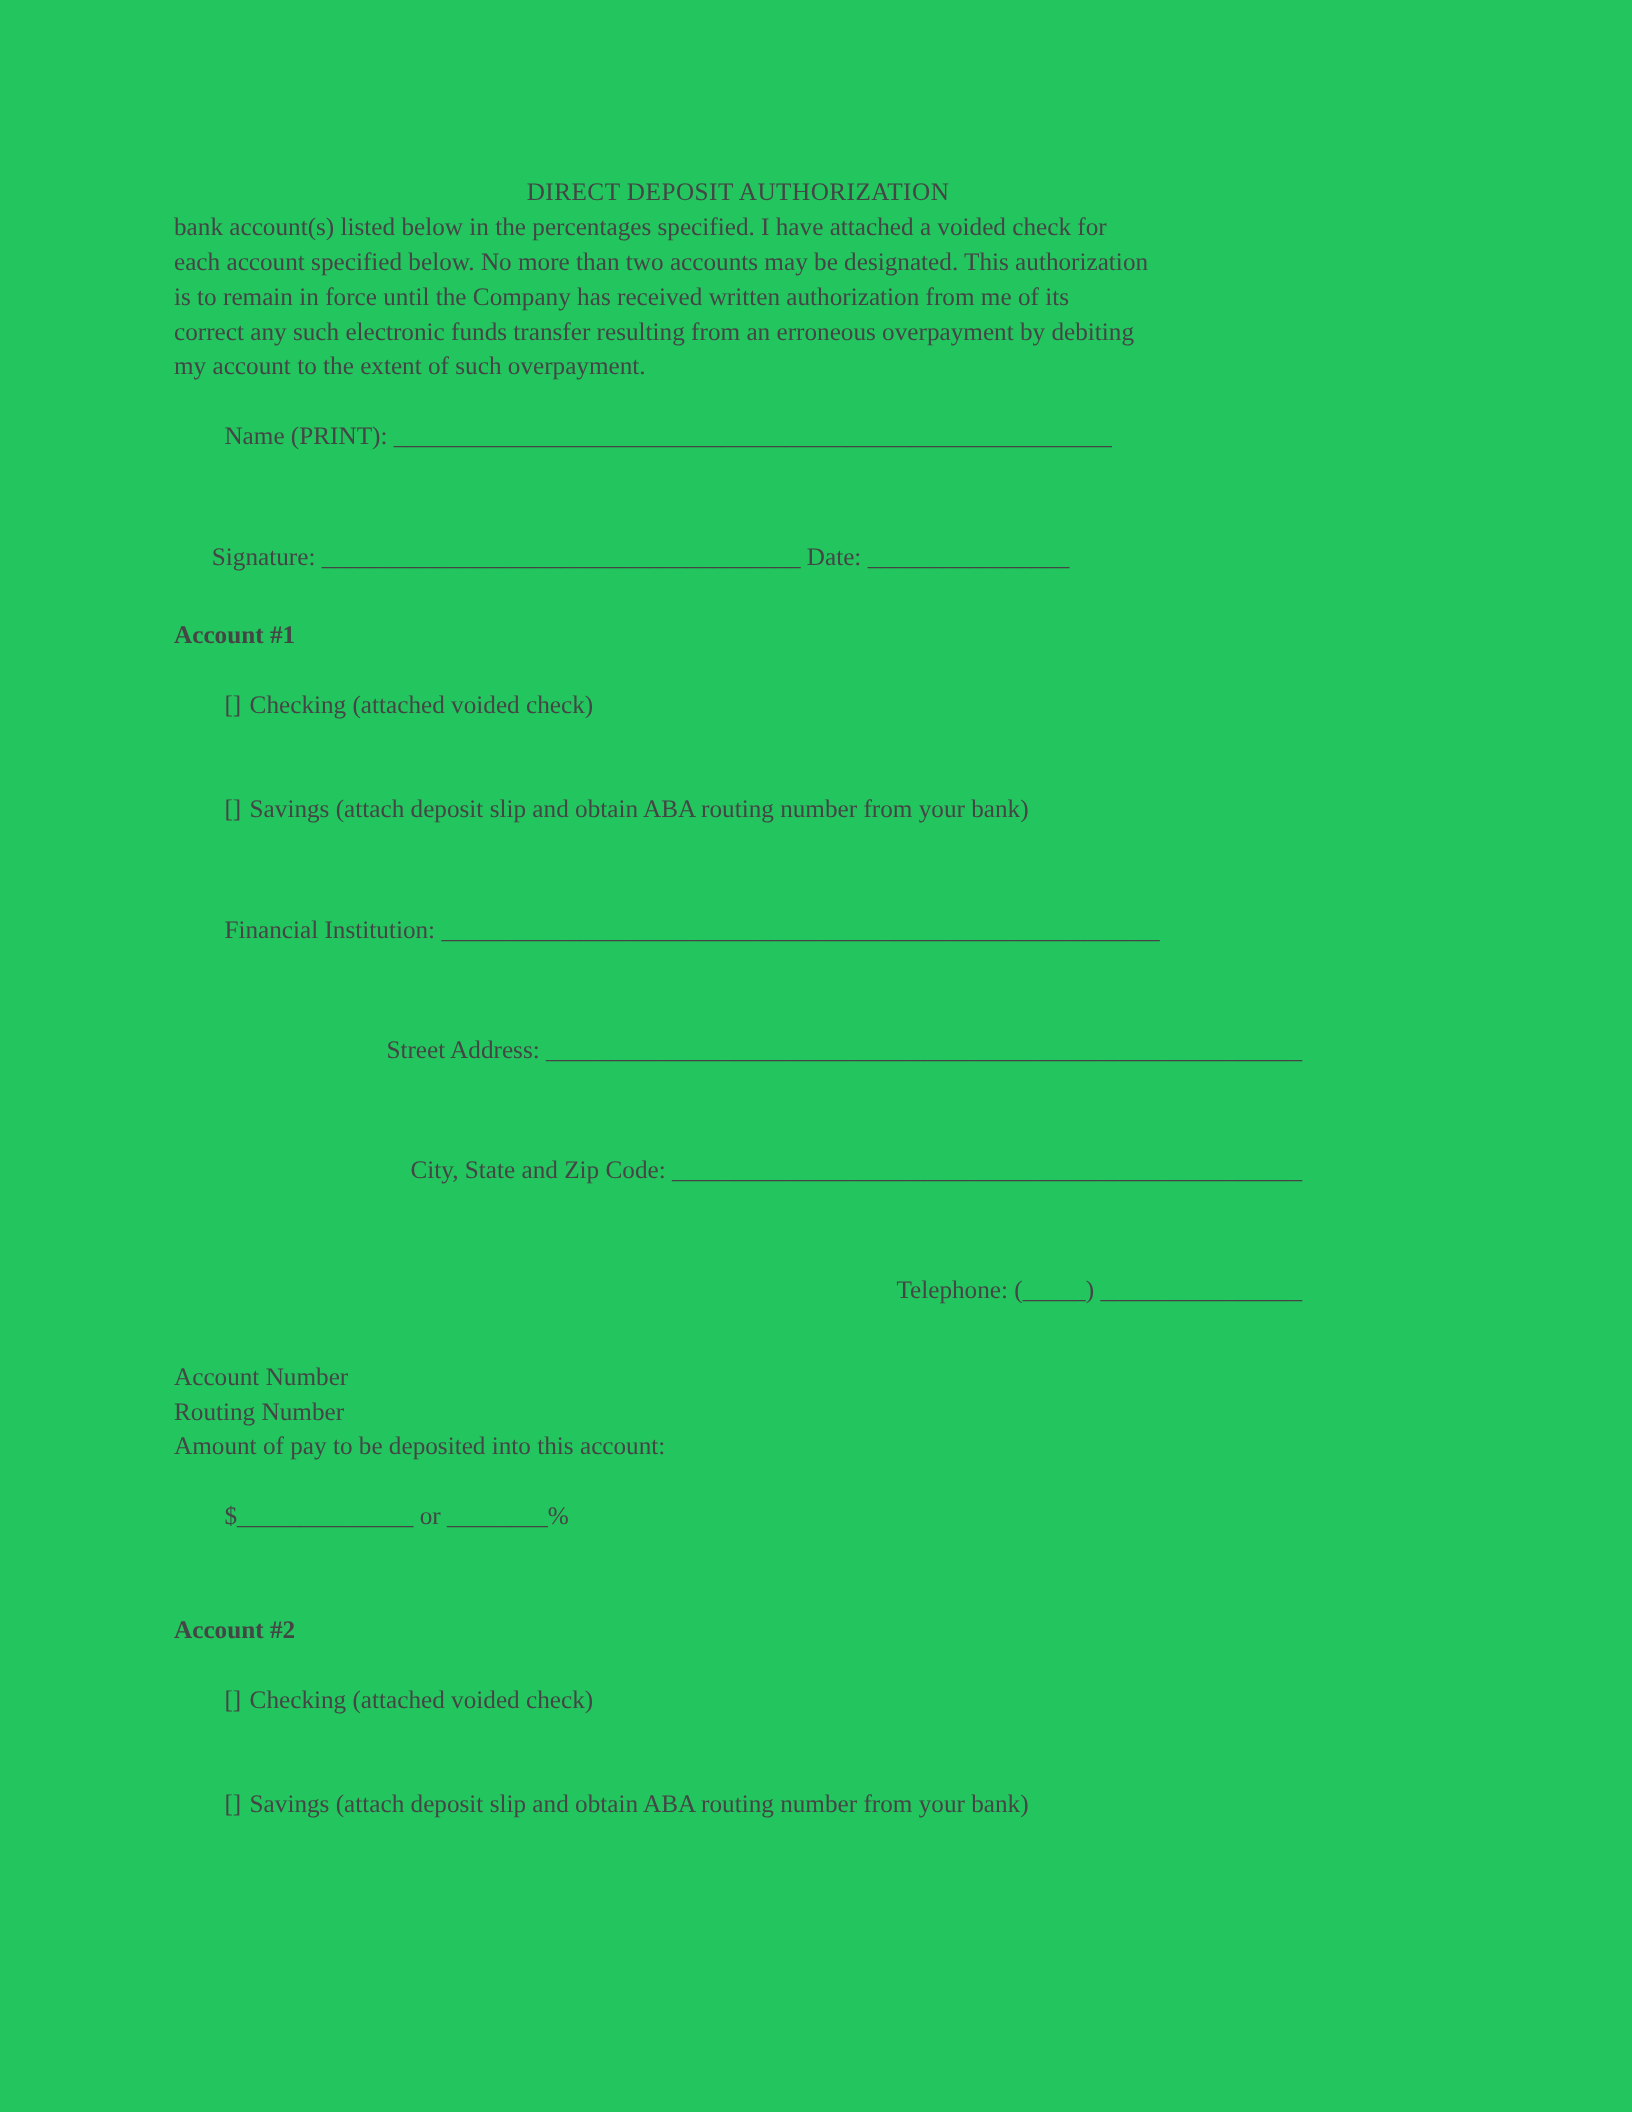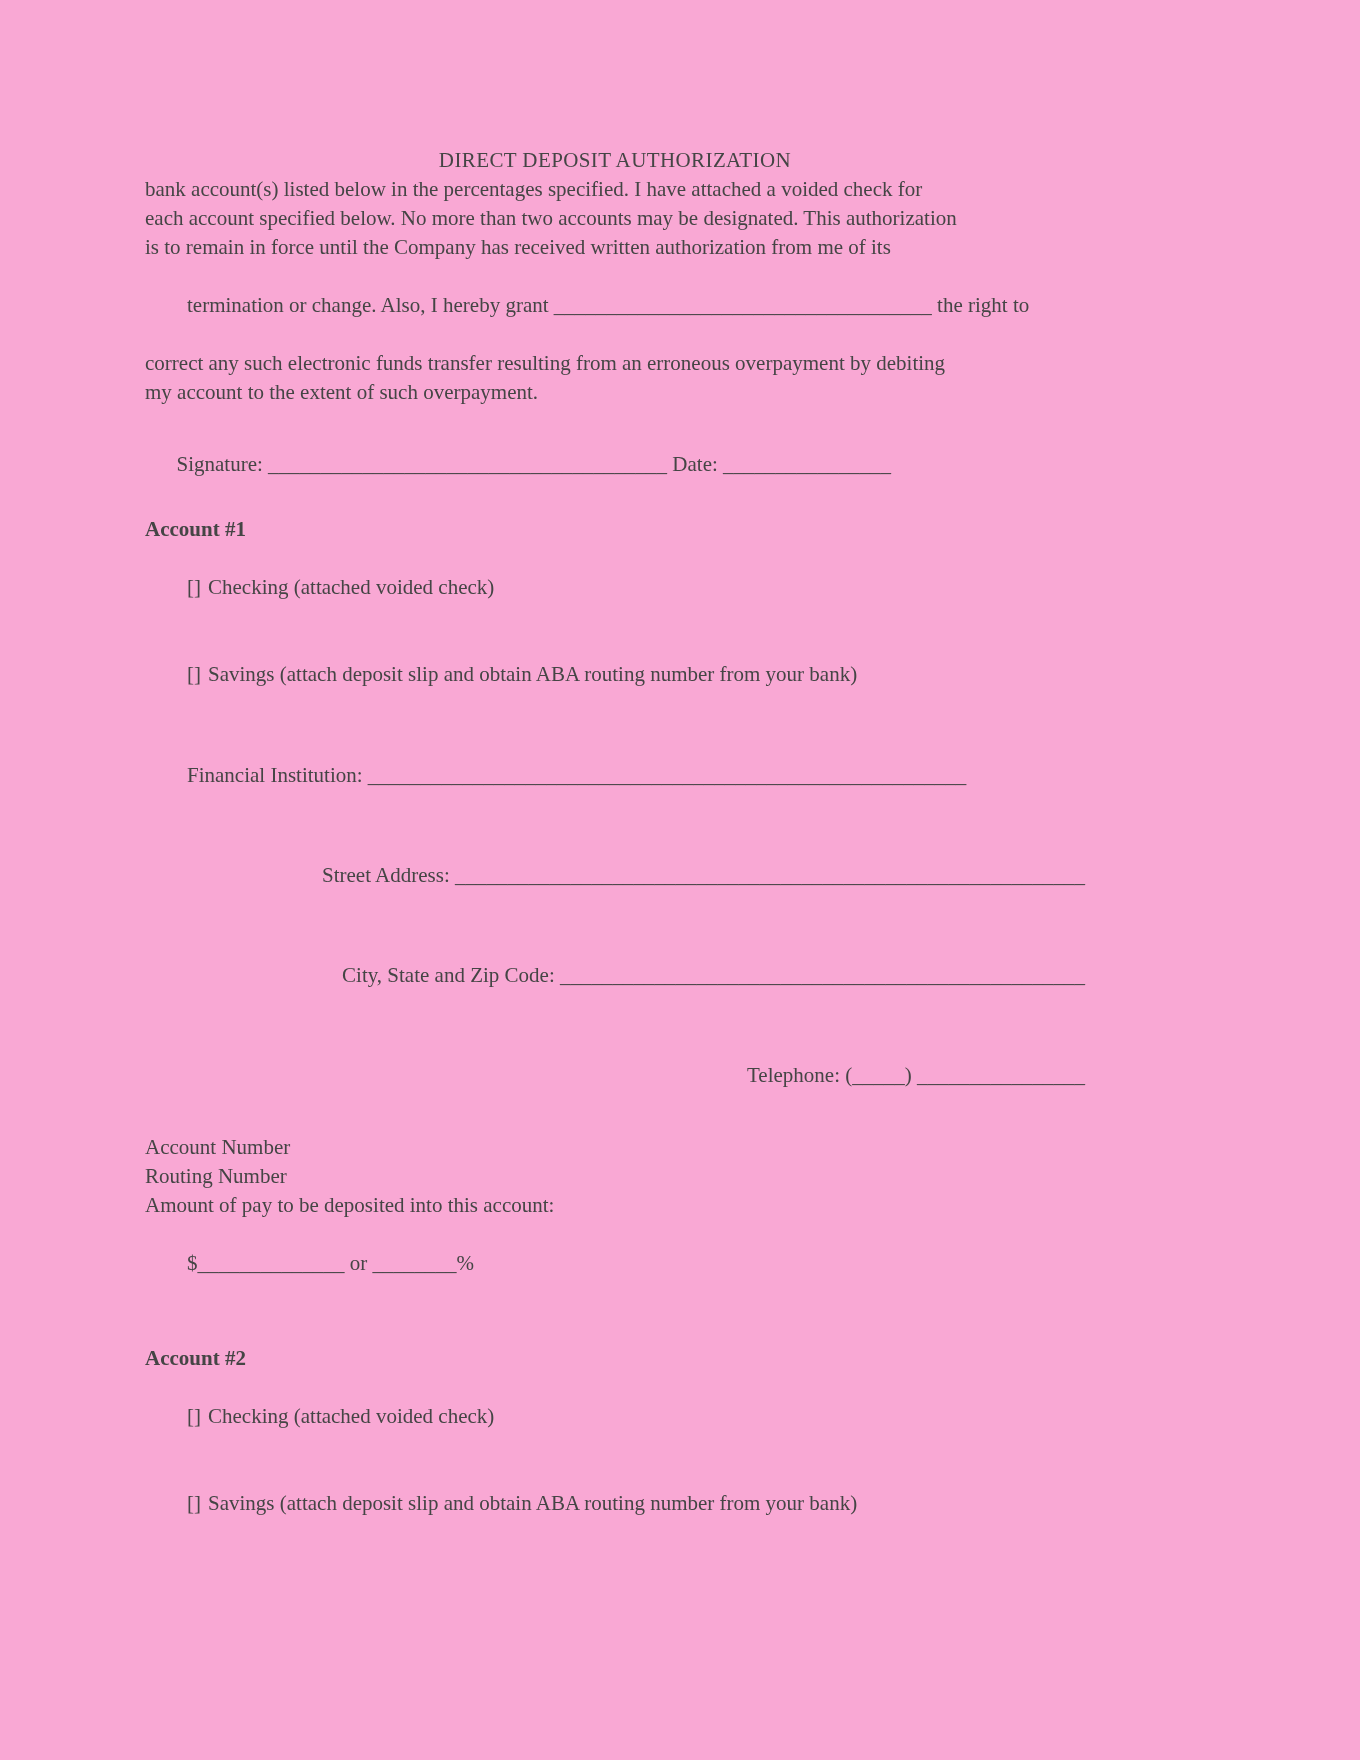--- a/index.html
+++ b/index.html
@@ -1,19 +1,19 @@
 <!DOCTYPE html>
 <html><head>
 <meta charset="utf-8">
 <style>
   html,body{margin:0;padding:0;background:#ffffff;}
   .page{
     position:relative;
     width:1360px;height:1760px;
-    background:#f9a8d4;
+    background:#22c55e;
     font-family:"Liberation Serif", serif;
     color:#454545;
     overflow:hidden;
   }
   .content{
     position:absolute;left:145px;top:0;width:940px;
     font-size:21px;line-height:29px;
   }
   .line{white-space:pre;}
   .title{margin-top:146px;text-align:center;font-size:21px;letter-spacing:.4px;}
@@ -32,25 +32,25 @@
 
 <div class="page">
   <div class="content">
 
     <div class="line title">DIRECT DEPOSIT AUTHORIZATION</div>
 
     <div>
       <div class="line">bank account(s) listed below in the percentages specified. I have attached a voided check for</div>
       <div class="line">each account specified below. No more than two accounts may be designated. This authorization</div>
       <div class="line">is to remain in force until the Company has received written authorization from me of its</div>
-      <div class="line">
-        <span>termination or change. Also, I hereby grant </span><span>____________________________________</span><span> the right to</span>
-      </div>
       <div class="line">correct any such electronic funds transfer resulting from an erroneous overpayment by debiting</div>
       <div class="line">my account to the extent of such overpayment.</div>
+      <div class="line">
+        <span>Name (PRINT):</span><span> _________________________________________________________</span>
+      </div>
     </div>
 
     <div class="line mt-sig">
       <span>Signature: </span><span>______________________________________</span><span> </span><span>Date: </span><span>________________</span>
     </div>
 
     <div>
       <div class="line mt-head1 bold">Account #1</div>
       <div class="line">
         <span class="cb">[]</span><span>Checking (attached voided check)</span>

